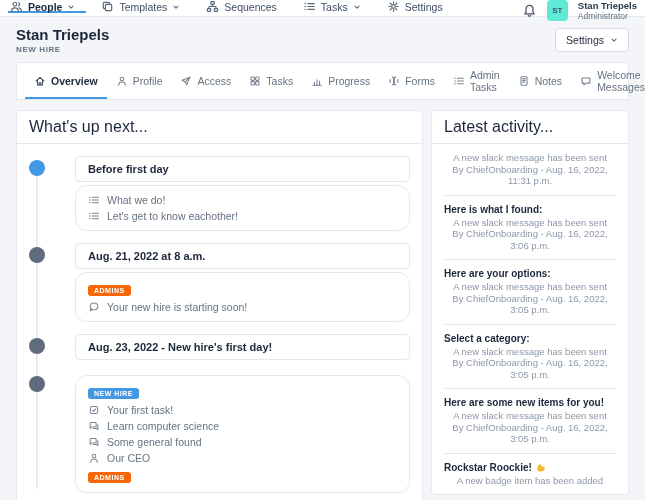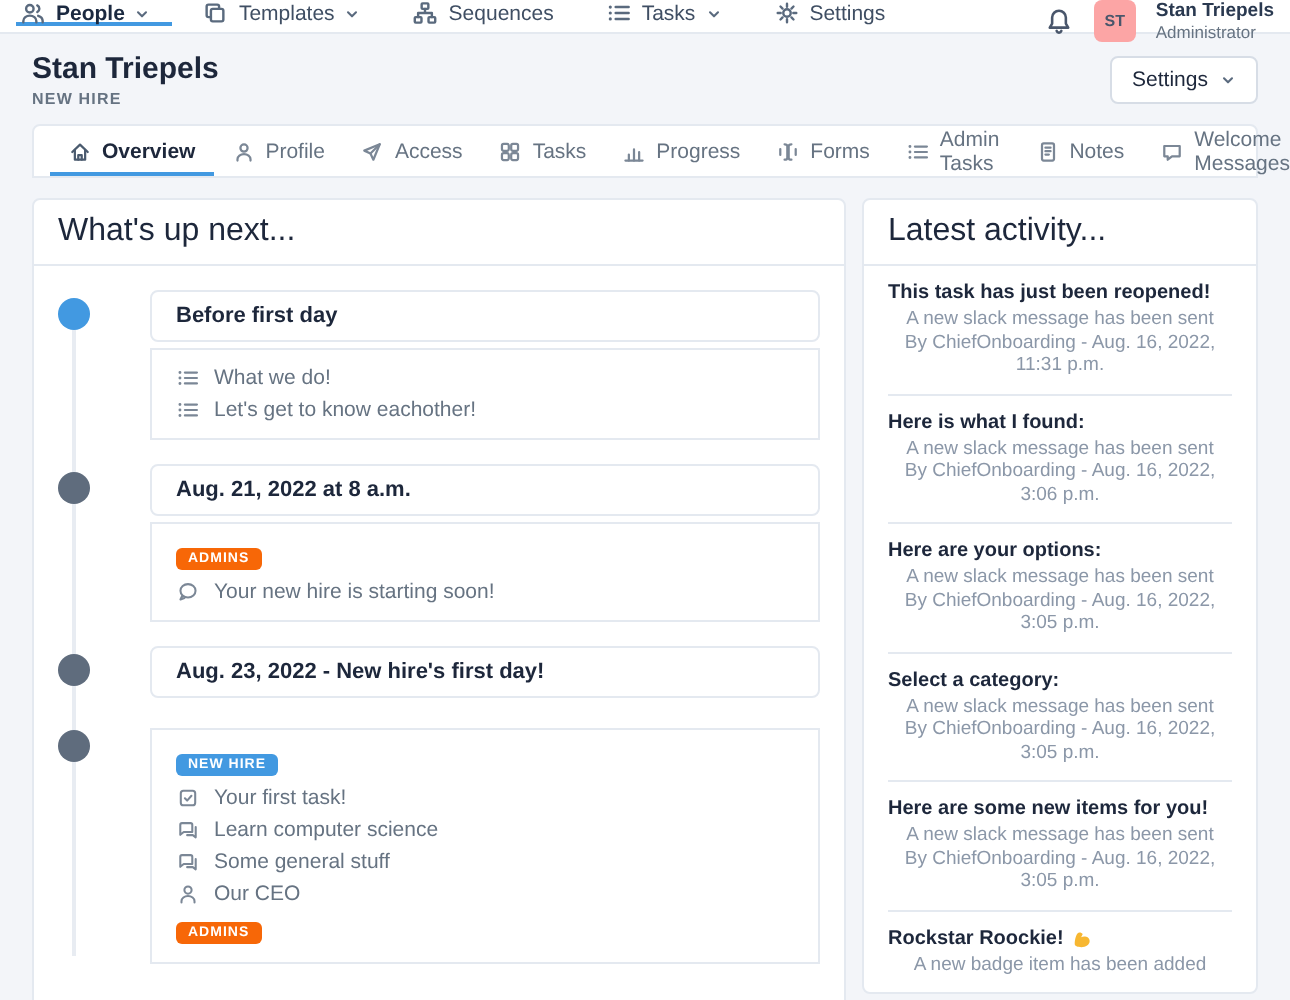--- a/index.html
+++ b/index.html
@@ -21,37 +21,37 @@
   .topnav{height:17px;background:#fff;border-bottom:1px solid var(--border);
     display:flex;align-items:flex-start;padding:0 8px;}
   .nav-left{display:flex;align-items:stretch;gap:4px;}
   .nav-item{display:flex;align-items:center;gap:5px;padding:0 11px;cursor:pointer;
     font-size:10.5px;color:#3f4e63;font-weight:500;}
   .nav-item:first-child{padding-left:2px;}
   .nav-item.active{color:#1b2940;font-weight:700;box-shadow:inset 0 -2px 0 var(--blue);}
   .nav-item .ic{color:#5a6a7e;}
   .nav-right{margin-left:auto;display:flex;align-items:center;gap:10px;}
   .bell{color:#49566b;cursor:pointer;}
-  .avatar{width:21px;height:21px;border-radius:4px;background:#fca5a5;color:#49566b;
+  .avatar{width:21px;height:21px;border-radius:4px;background:#5eead4;color:#49566b;
     font-size:8px;font-weight:700;display:flex;align-items:center;justify-content:center;}
   .userblock{line-height:1.2;cursor:pointer;}
   .userblock .uname{font-size:9.5px;font-weight:600;color:#2a3950;}
   .userblock .urole{font-size:8.5px;color:var(--secondary);}
 
   
   .pagehead{display:flex;align-items:center;justify-content:space-between;padding:9px 16px 8px;}
   .pagehead .ptitle{font-size:15px;font-weight:600;color:var(--text);}
   .pagehead .psub{font-size:8px;font-weight:700;letter-spacing:.6px;color:var(--secondary);margin-top:2px;}
   .btn{display:inline-flex;align-items:center;gap:6px;background:#fff;border:1px solid #d7dde6;
     border-radius:4px;padding:5px 10px;font-size:10.5px;color:var(--text);cursor:pointer;font-weight:500;}
   .btn .ic{color:#5a6a7e;}
 
   
   .tabstrip{margin:0 16px;background:#fff;border:1px solid var(--border);border-radius:4px 4px 0 0;
-    display:flex;align-items:stretch;height:27px;padding:0 8px;}
+    display:flex;align-items:stretch;height:38px;padding:0 8px;}
   .tab{display:flex;align-items:center;gap:5px;padding:0 9px;font-size:10.5px;color:var(--secondary);cursor:pointer;}
   .tab .ic{color:#7b8796;}
   .tab.active{color:var(--text);font-weight:600;box-shadow:inset 0 -2px 0 var(--blue);}
   .tab.active .ic{color:#4a5a6e;}
 
   
   .cols{display:flex;gap:8px;align-items:flex-start;margin:10px 16px 0;}
   .card{background:#fff;border:1px solid var(--border);border-radius:4px;}
   .card-h{padding:7px 12px;border-bottom:1px solid var(--border);font-size:16px;font-weight:400;color:var(--text);}
   .leftcard{flex:1 1 auto;min-height:470px;}
@@ -62,21 +62,21 @@
   .t-list{position:relative;}
   .t-list::before{content:'';position:absolute;left:7px;top:10px;bottom:4px;width:2px;background:#e8ecf2;}
   .t-entry{display:flex;gap:12px;margin-bottom:12px;position:relative;}
   .t-entry:last-child{margin-bottom:0;}
   .t-dot{width:16px;height:16px;border-radius:50%;flex:none;margin-top:4px;position:relative;z-index:1;}
   .dot-blue{background:var(--blue);}
   .dot-gray{background:var(--dotgray);}
   .t-content{flex:1 1 auto;min-width:0;padding-left:18px;}
   .t-head{border:1px solid var(--border);border-radius:4px;background:#fff;
     padding:6px 12px;font-size:11px;font-weight:600;color:var(--text);}
-  .t-body{border:1px solid var(--border);border-radius:0;background:#fff;
+  .t-body{border:1px solid var(--border);border-radius:12px;background:#fff;
     padding:6px 12px;margin-top:3px;}
   .row{display:flex;align-items:center;gap:7px;font-size:10.5px;color:var(--secondary);line-height:16px;}
   .row .ic{color:#7b8796;}
   .badge{display:inline-block;font-size:7px;font-weight:700;letter-spacing:.5px;color:#fff;
     padding:2.5px 6px 2px;border-radius:3px;margin:3px 0;line-height:1;}
   .badge-orange{background:var(--orange);}
   .badge-blue{background:var(--blue);}
 
   
   .act-wrap{padding:0 12px;}
@@ -355,21 +355,21 @@
                 </span>
                 <span>Learn computer science</span>
               </div>
               <div class="row">
                 <span class="ic">
                   <svg width="12" height="12" viewBox="0 0 14 14" fill="none" stroke="currentColor" stroke-width="1.2" stroke-linecap="round" stroke-linejoin="round">
                       <path d="M9.5 8.2h-5l-2 1.6V4a1 1 0 0 1 1-1h5a1 1 0 0 1 1 1z"></path>
                       <path d="M11.5 5.3v6l-1.7-1.3H6.5"></path>
                     </svg>
                 </span>
-                <span>Some general stuff</span>
+                <span>Some general found</span>
               </div>
               <div class="row">
                 <span class="ic">
                   <svg width="12" height="12" viewBox="0 0 14 14" fill="none" stroke="currentColor" stroke-width="1.2" stroke-linecap="round" stroke-linejoin="round">
                       <circle cx="7" cy="4.7" r="2.1"></circle>
                       <path d="M3.2 12v-.8c0-1.7 1.7-3 3.8-3s3.8 1.3 3.8 3v.8"></path>
                     </svg>
                 </span>
                 <span>Our CEO</span>
               </div>
@@ -381,21 +381,20 @@
 
       </div>
     </div>
   </div>
 
   <div class="card rightcard">
     <div class="card-h">Latest activity...</div>
     <div class="act-wrap">
 
       <div class="act">
-        <div class="act-title">This task has just been reopened!</div>
         <div class="act-meta">A new slack message has been sent</div>
         <div class="act-meta">By ChiefOnboarding - Aug. 16, 2022, 11:31 p.m.</div>
       </div>
 
       <div class="act">
         <div class="act-title">Here is what I found:</div>
         <div class="act-meta">A new slack message has been sent</div>
         <div class="act-meta">By ChiefOnboarding - Aug. 16, 2022, 3:06 p.m.</div>
       </div>
 

